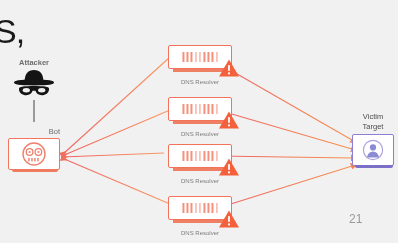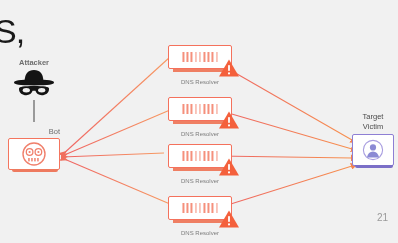--- a/index.html
+++ b/index.html
@@ -96,21 +96,21 @@
     background:#7b6fc7;border-radius:0 0 2px 2px;
   }
   #victim-avatar{
     position:absolute;left:50%;top:50%;transform:translate(-50%,-50%);
     width:22px;height:22px;
   }
 
   
   #page-number{
     position:absolute;left:349px;top:212px;
-    font-size:10px;color:#9a9a9a;margin-left:28px;
+    font-size:12px;color:#9a9a9a;
   }
 </style>
 </head>
 <body>
 
 <div id="slide">
 
   <div id="title-frag">S,</div>
 
   <svg id="links" viewBox="0 0 398 243" xmlns="http://www.w3.org/2000/svg">
@@ -267,22 +267,22 @@
         <path d="M11 1.5 L21 18.5 L1 18.5 Z" fill="#f4603c"></path>
         <rect x="10.1" y="7" width="1.8" height="6" rx="0.8" fill="#ffffff"></rect>
         <circle cx="11" cy="15.4" r="1.05" fill="#ffffff"></circle>
       </svg>
     </div>
     <div class="dns-label">DNS Resolver</div>
   </div>
 
   <div id="victim-group">
     <div id="victim-label">
+      <div>Victim</div>
       <div>Target</div>
-      <div>Victim</div>
     </div>
     <div id="victim-box">
       <svg id="victim-avatar" viewBox="0 0 22 22" xmlns="http://www.w3.org/2000/svg">
         <circle cx="11" cy="11" r="9.6" fill="none" stroke="#a99ee0" stroke-width="1.1"></circle>
         <circle cx="11" cy="8.4" r="3.1" fill="#8b8ad4"></circle>
         <path d="M4.9 18.6 C5.6 14.6 8 12.6 11 12.6 C14 12.6 16.4 14.6 17.1 18.6 Z" fill="#8b8ad4"></path>
       </svg>
       <div id="victim-base"></div>
     </div>
   </div>

